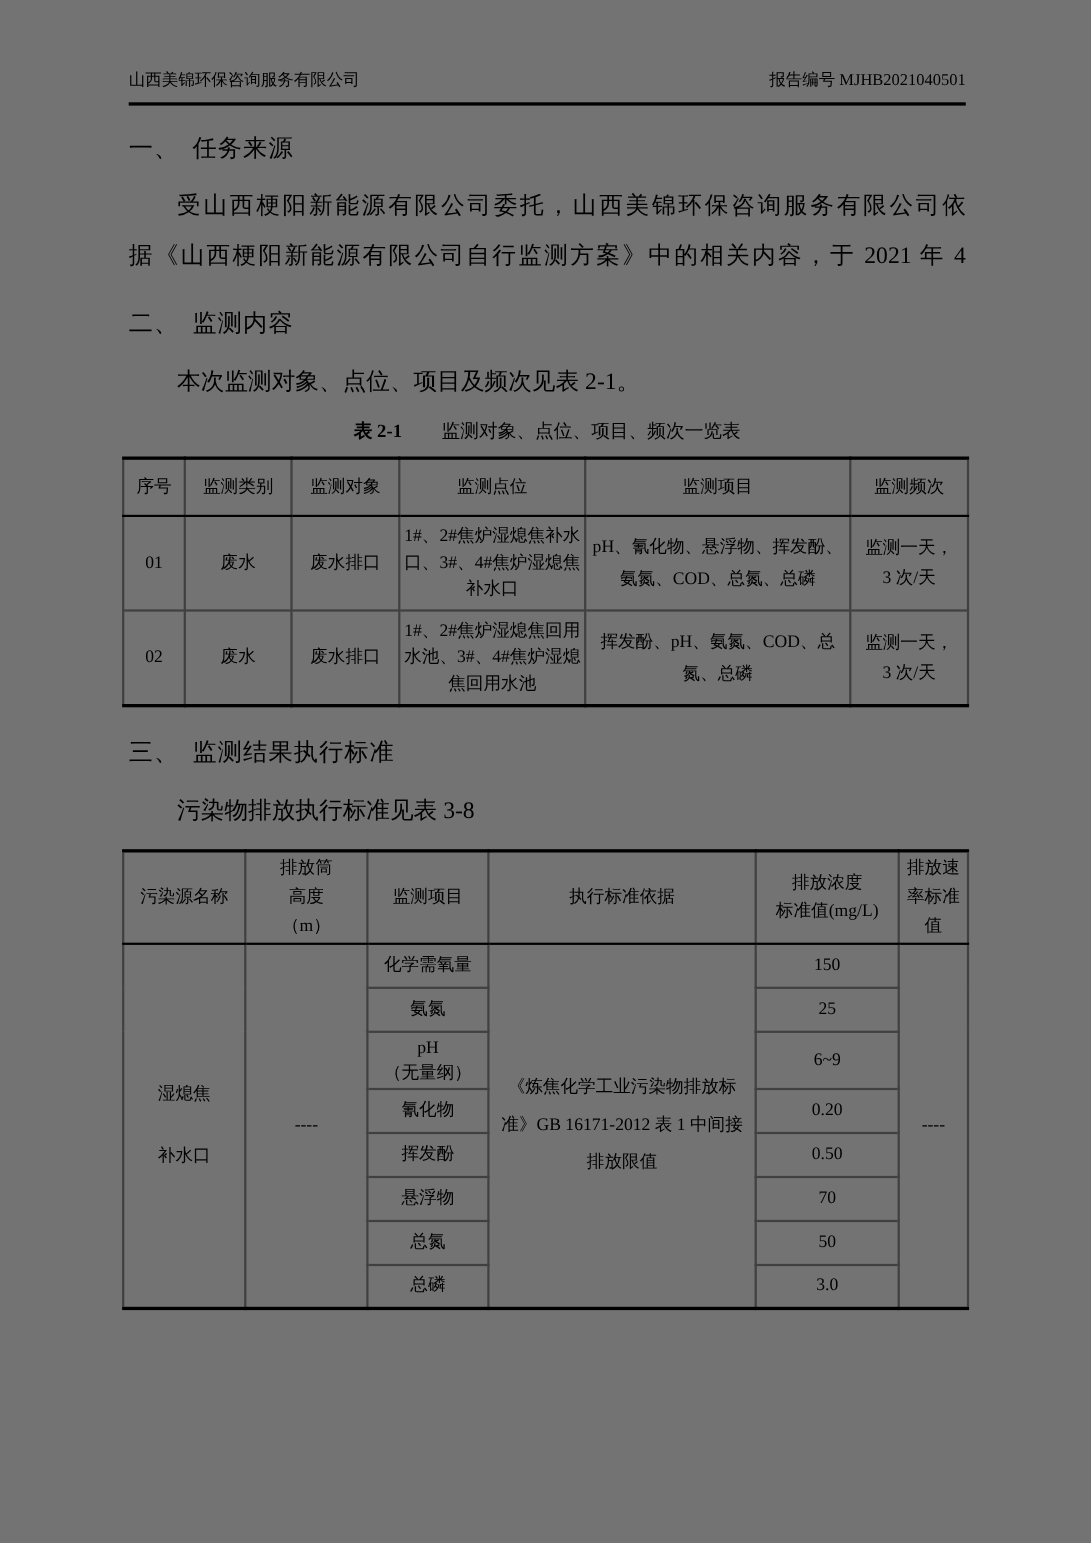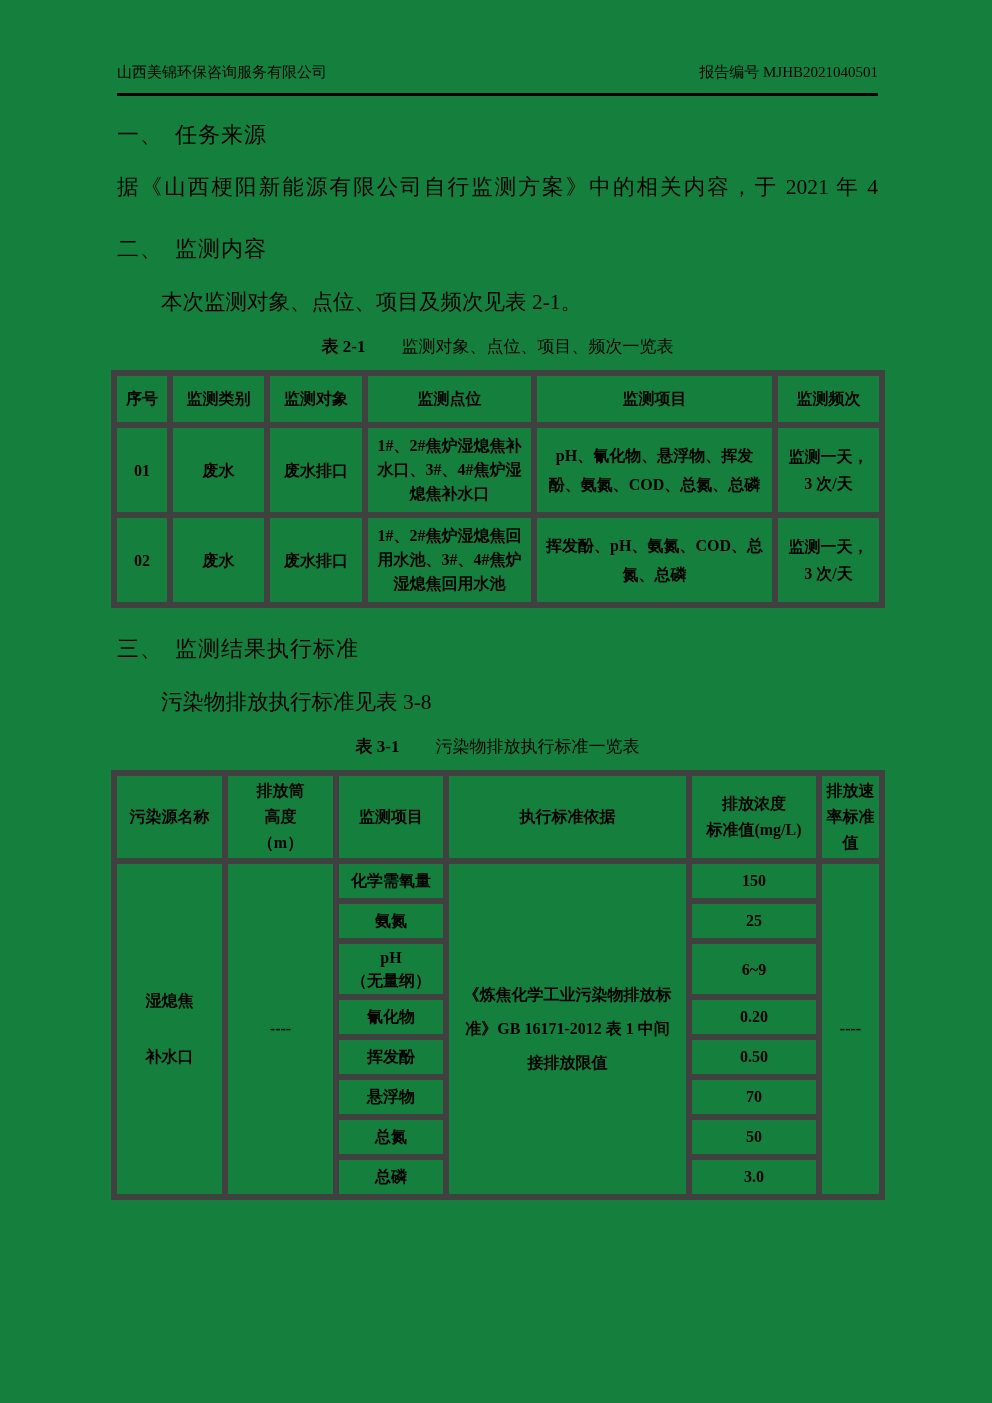--- a/index.html
+++ b/index.html
@@ -1,21 +1,21 @@
 <!DOCTYPE html>
 <html><head>
 <meta charset="utf-8">
 <style>
   * { margin:0; padding:0; box-sizing:border-box; }
   html,body { background:#e8e8e8; }
   .page {
     position:relative;
     width:992px; height:1403px;
     margin:0 auto;
-    background:#15803d;
+    background:#737373;
     color:#000;
     font-family:"Liberation Serif","DejaVu Serif",serif;
     overflow:hidden;
   }
   .content { position:absolute; left:117px; top:0; width:761px; }
 
   
   .doc-header {
     margin-top:63px;
     display:flex; justify-content:space-between; align-items:flex-end;
@@ -36,22 +36,22 @@
   .para-single { margin-top:16px; text-indent:44px; }
 
   
   .tbl-caption { margin-top:10px; text-align:center; font-size:17px; }
   .tbl-caption .cap-label { font-weight:bold; margin-right:36px; }
 
   
   table { border-collapse:collapse; margin-left:-6px; width:768px;
           border-top:3px solid #000; border-bottom:3px solid #000;
           font-size:16px; table-layout:fixed; }
-  th, td { border:6px solid #404040; text-align:center; vertical-align:middle;
-           font-weight:bold; padding:2px 4px; }
+  th, td { border:2px solid #404040; text-align:center; vertical-align:middle;
+           font-weight:normal; padding:2px 4px; }
   thead th { border-bottom:2px solid #000; }
 
   
   .table21 { margin-top:12px; }
   .table21 thead th { height:52px; line-height:24px; }
   .table21 td { height:70px; line-height:27px; }
   .table21 td.cell-point { line-height:24px; padding:6px 3px; }
   .table21 td.cell-items { line-height:29px; }
   .pre { white-space:pre-line; }
 
@@ -76,20 +76,21 @@
     <div class="doc-header">
       <span>山西美锦环保咨询服务有限公司</span>
       <span>报告编号 MJHB2021040501</span>
     </div>
 
     <div class="sec-heading">
       <span class="num">一、</span><span>任务来源</span>
     </div>
 
     <div class="para para1">
+      <div class="pline-indent just">受山西梗阳新能源有限公司委托，山西美锦环保咨询服务有限公司依</div>
       <div class="just">据《山西梗阳新能源有限公司自行监测方案》中的相关内容，于 2021 年 4</div>
     </div>
 
     <div class="sec-heading">
       <span class="num">二、</span><span>监测内容</span>
     </div>
 
     <div class="para para-single">本次监测对象、点位、项目及频次见表 2-1。</div>
 
     <div class="tbl-caption">
@@ -136,23 +137,20 @@
         </tr>
       </tbody>
     </table>
 
     <div class="sec-heading sec3-heading">
       <span class="num">三、</span><span>监测结果执行标准</span>
     </div>
 
     <div class="para para-single">污染物排放执行标准见表 3-8</div>
 
-    <div class="tbl-caption">
-      <span class="cap-label">表 3-1</span><span>污染物排放执行标准一览表</span>
-    </div>
 
     <table class="table31">
       <colgroup>
         <col style="width:111px">
           <col style="width:111px">
           <col style="width:110px">
         <col style="width:243px">
           <col style="width:130px">
           <col style="width:63px">
       </colgroup>

